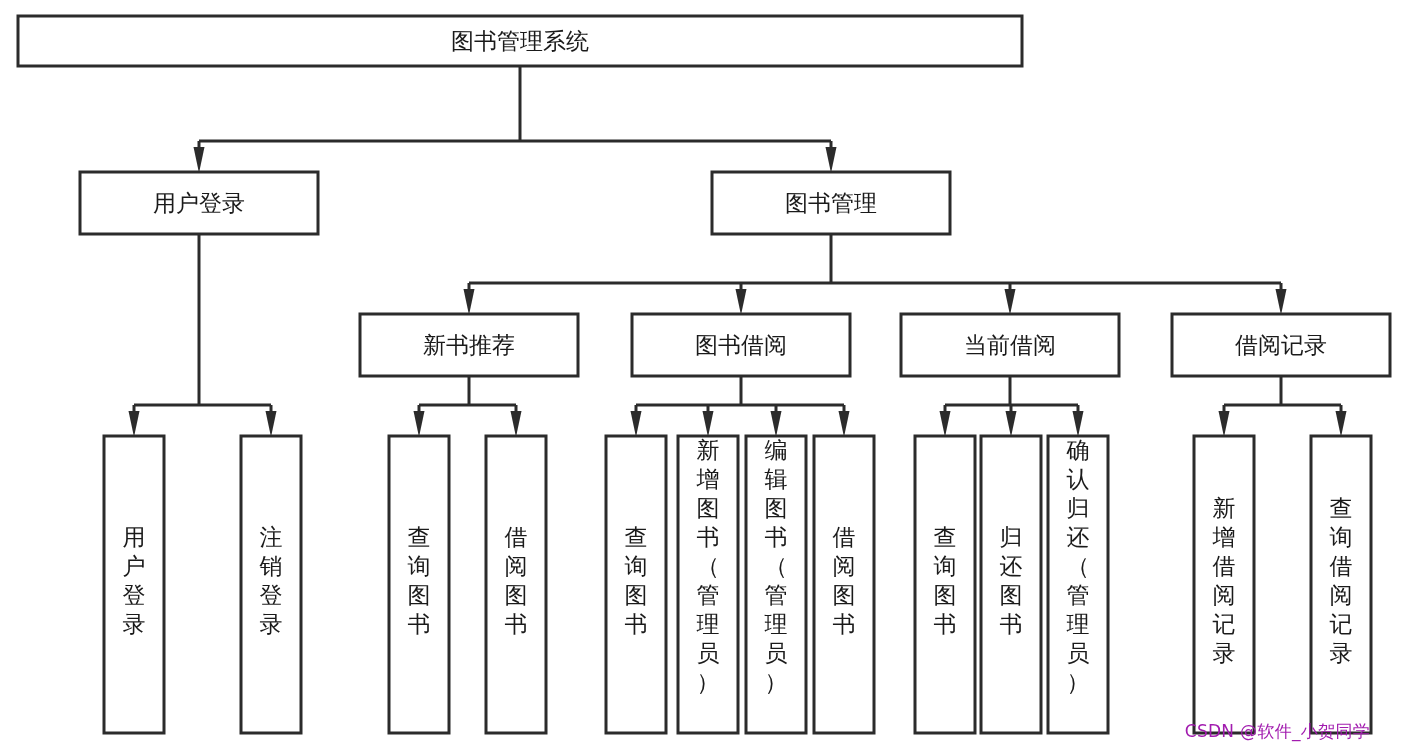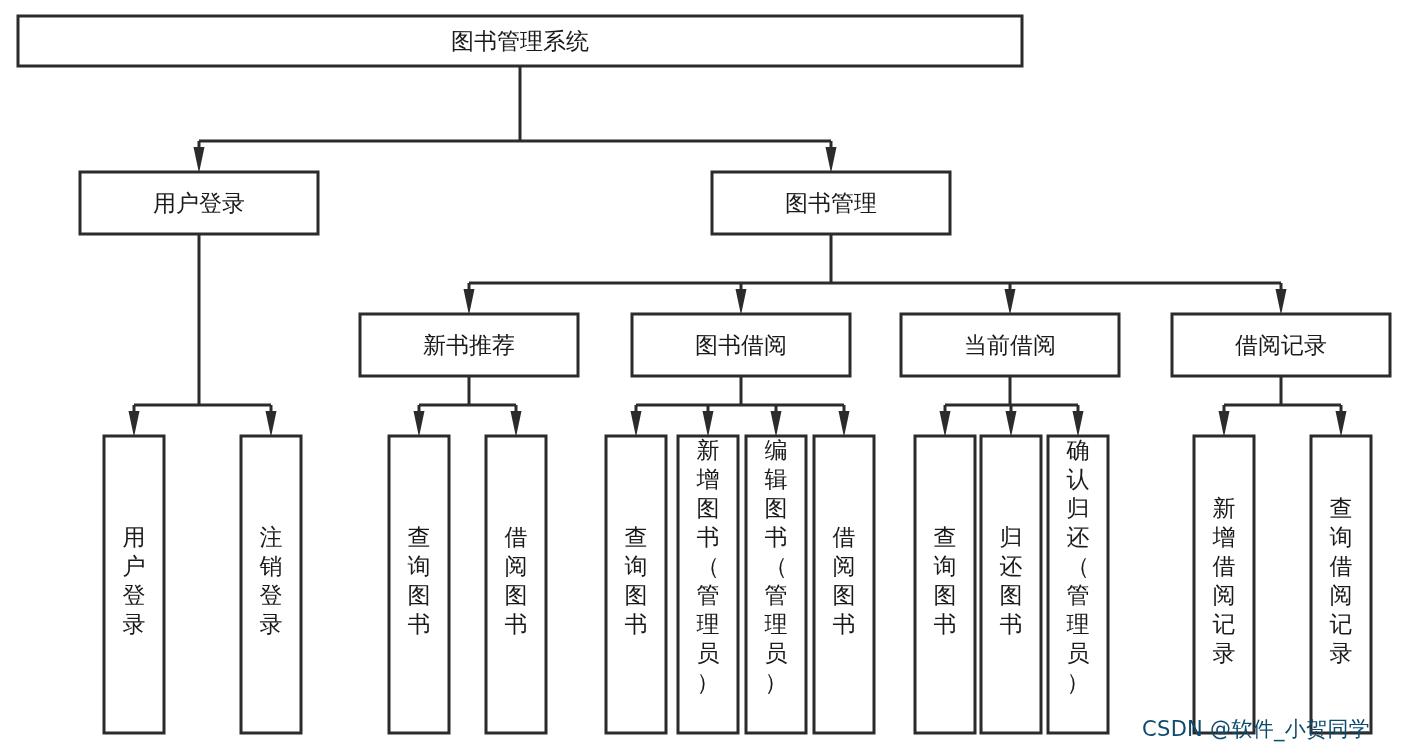--- a/index.html
+++ b/index.html
@@ -53,22 +53,22 @@
     fill: #1a1a1a;
     font-family: "DejaVu Sans", "Liberation Sans", sans-serif;
     font-size: 23px;
     text-anchor: middle;
   }
   .watermark {
     position: absolute;
     right: 8px;
     bottom: 4px;
     font-family: "DejaVu Sans", "Liberation Sans", sans-serif;
-    font-size: 21px;
-    color: #0c4a6e;
+    font-size: 17px;
+    color: #a21caf;
     white-space: nowrap;
     letter-spacing: 0.3px;
   }
 </style>
 </head>
 <body>
 
 <div id="diagram-root">
   <svg class="diagram" viewBox="0 0 1405 747" xmlns="http://www.w3.org/2000/svg">
     <g id="connector-layer">

